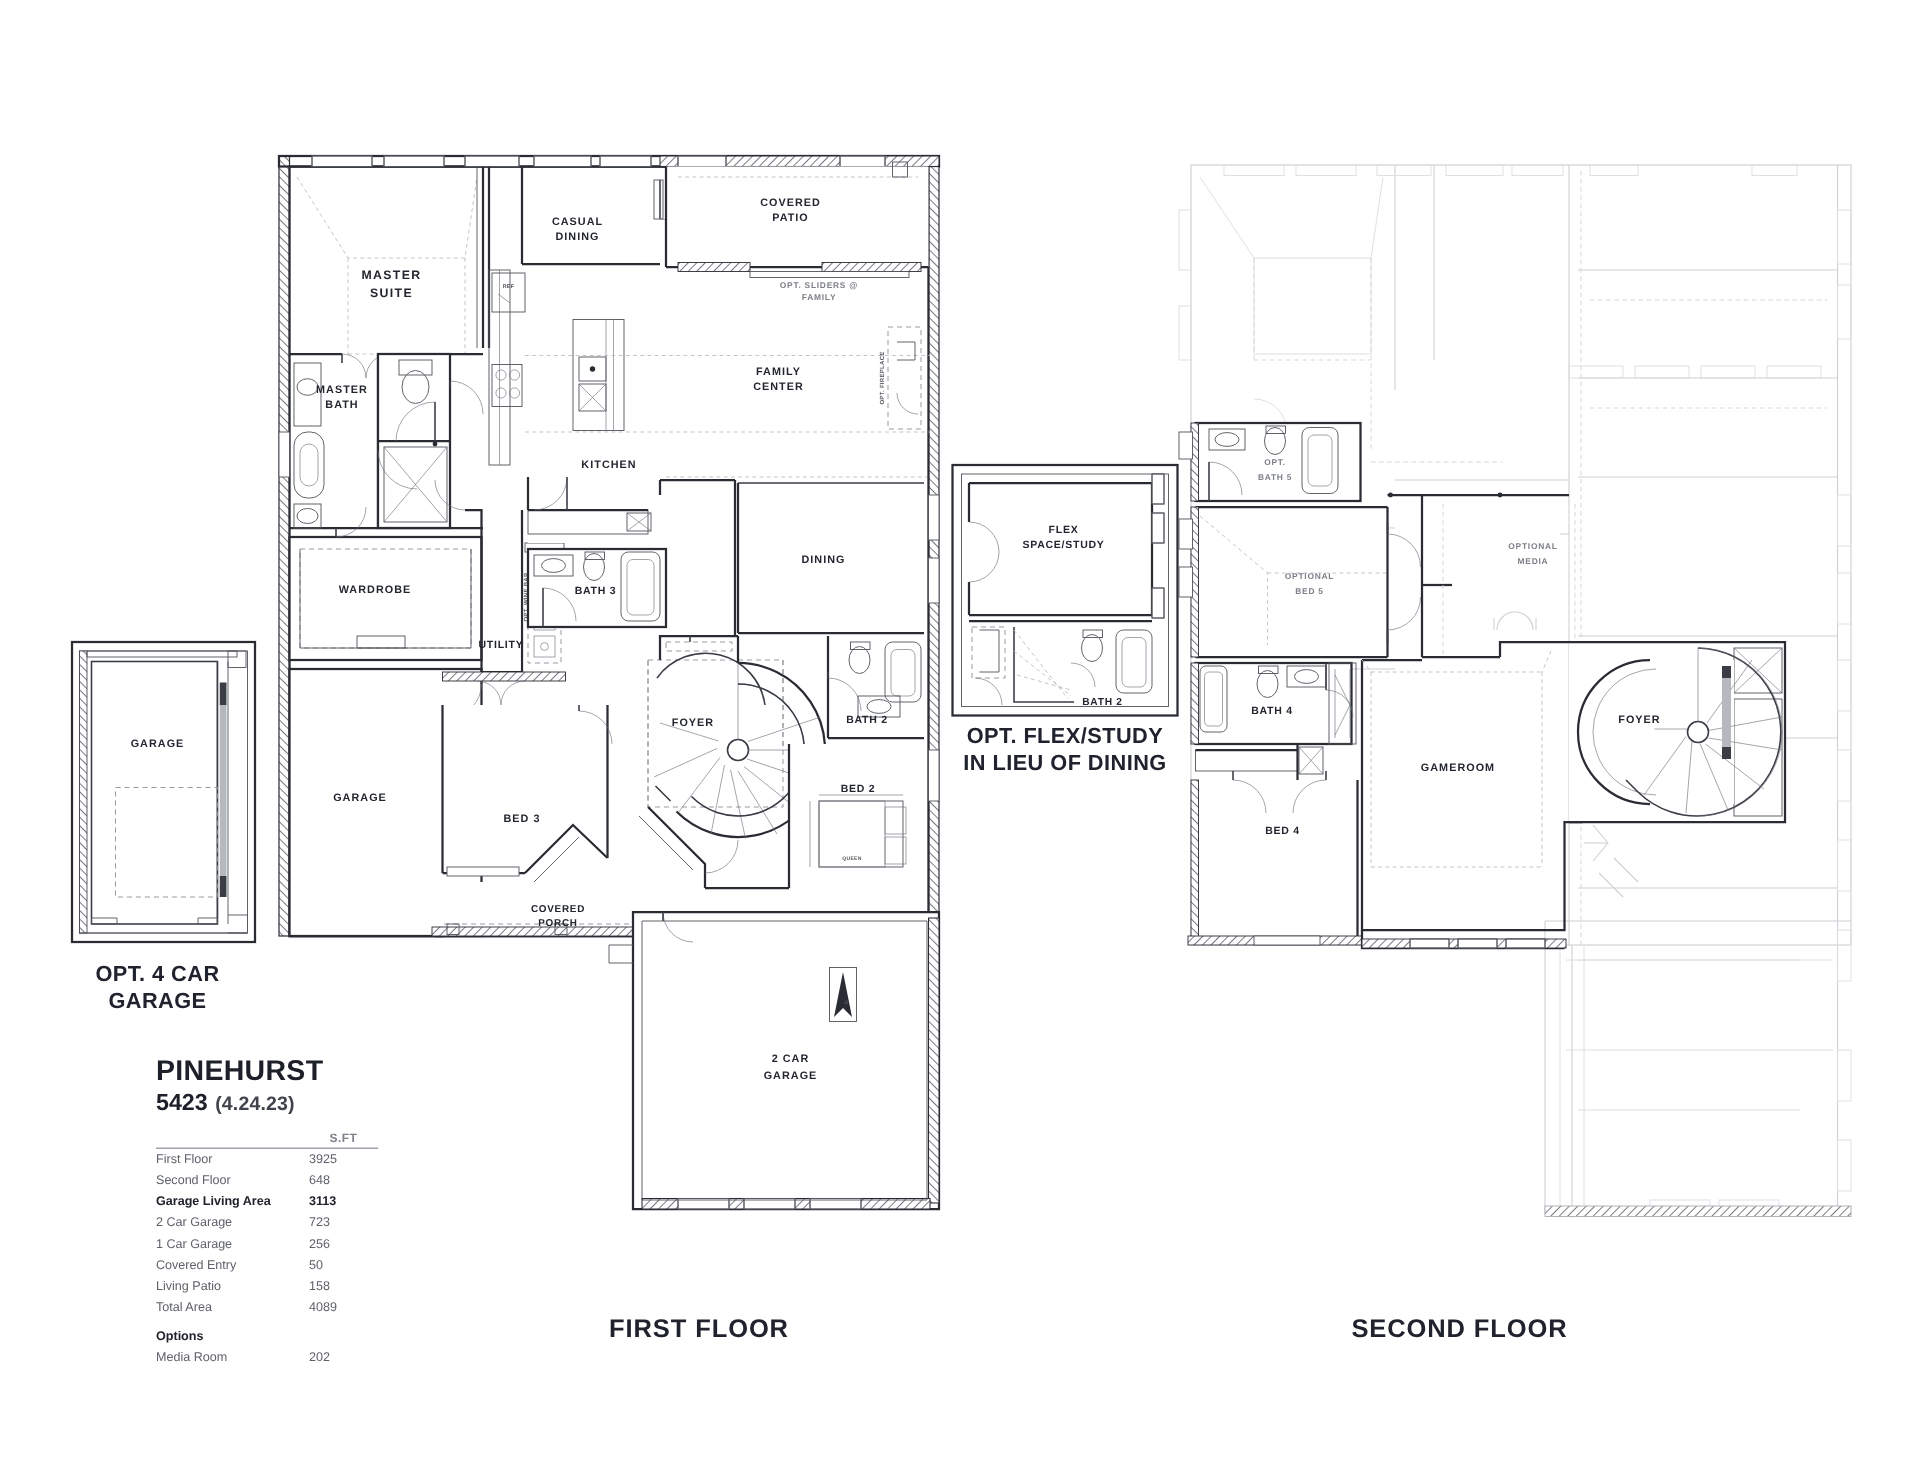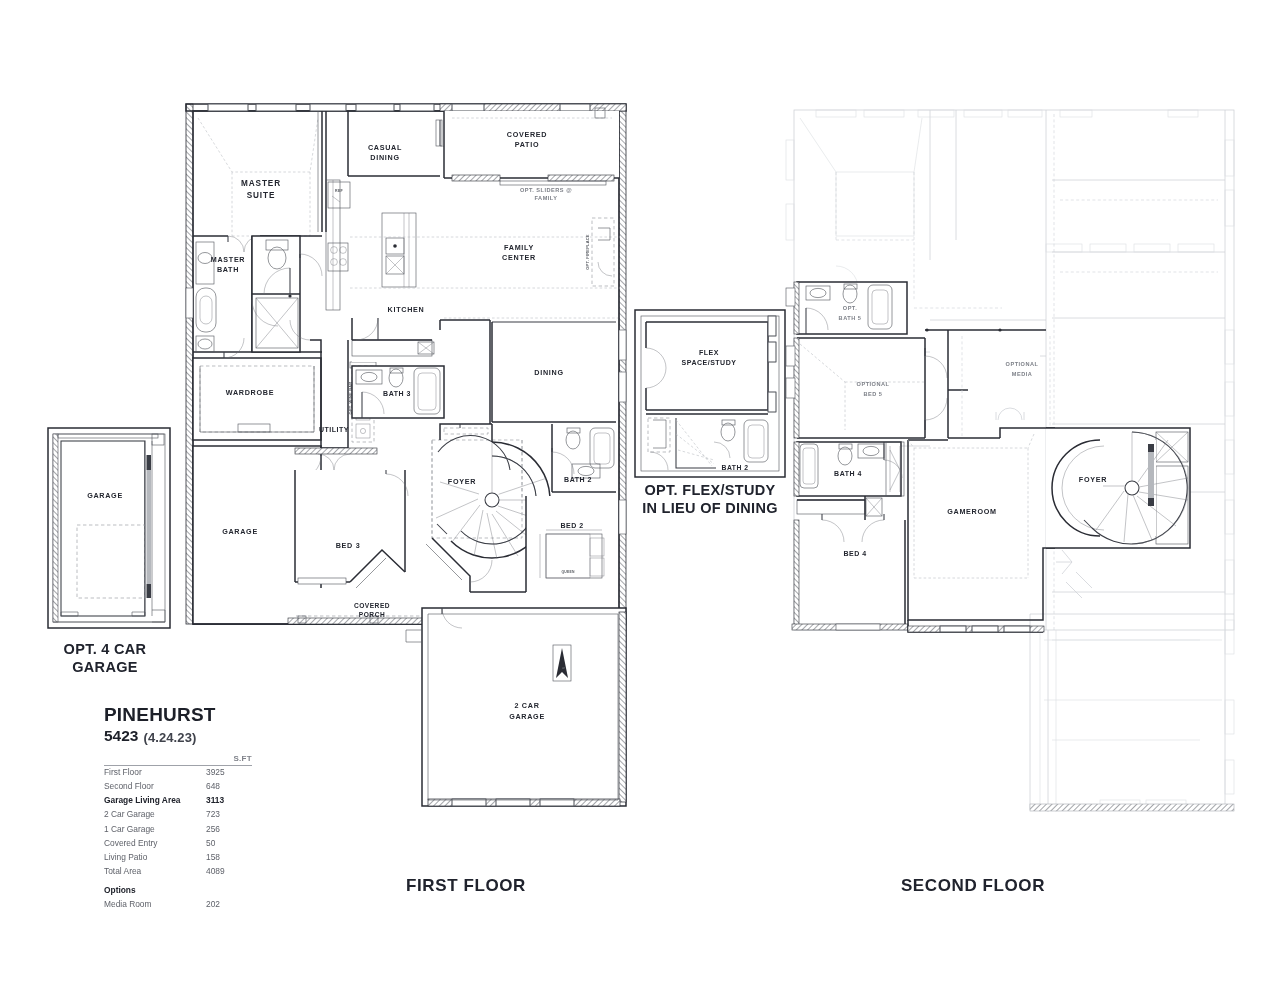--- a/index.html
+++ b/index.html
@@ -26,27 +26,27 @@
   .w-ghost{stroke:#cdd0d5;stroke-width:.75;fill:none;}
   .w-ghost2{stroke:#dcdee2;stroke-width:.62;fill:none;}
   .dash{stroke:#8d9097;stroke-width:.6;fill:none;stroke-dasharray:3.4 2.6;}
   .dash-l{stroke:#b6b9bf;stroke-width:.55;fill:none;stroke-dasharray:2.6 2.2;}
   .dashg{stroke:#cfd2d7;stroke-width:.6;fill:none;stroke-dasharray:3 2.4;}
   .fillw{fill:#ffffff;}
 
   
   #spec{position:absolute;left:60px;top:705px;width:160px;margin-left:44px;}
   #spec .title{font-size:19px;font-weight:700;letter-spacing:.2px;color:#1d2029;line-height:1.08;}
-  #spec .modelrow{display:flex;align-items:flex-end;gap:5px;margin-top:1px;}
+  #spec .modelrow{display:flex;align-items:center;gap:5px;margin-top:1px;}
   #spec .model{font-size:15.5px;font-weight:700;color:#1d2029;letter-spacing:0;}
   #spec .rev{font-size:13px;font-weight:700;color:#40434c;letter-spacing:.1px;}
   #spec table{border-collapse:collapse;width:148px;margin-top:9px;font-size:8.4px;color:#5f626a;}
   #spec thead th{font-weight:600;color:#7f828a;font-size:8px;letter-spacing:.3px;
      text-align:left;padding:0 0 2px 0;border-bottom:1px solid #9fa2a9;}
-  #spec thead th.v{text-align:right;padding-left:2px;}
+  #spec thead th.v{text-align:center;padding-left:2px;}
   #spec tbody td{padding:2.4px 0;line-height:1.12;}
   #spec tbody td.v{padding-left:2px;width:46px;}
   #spec tr.bold td{font-weight:700;color:#20232c;}
   #spec tr.sec td{font-weight:700;color:#20232c;padding-top:7px;}
 </style>
 </head>
 <body>
 
 <div id="stage">
 

